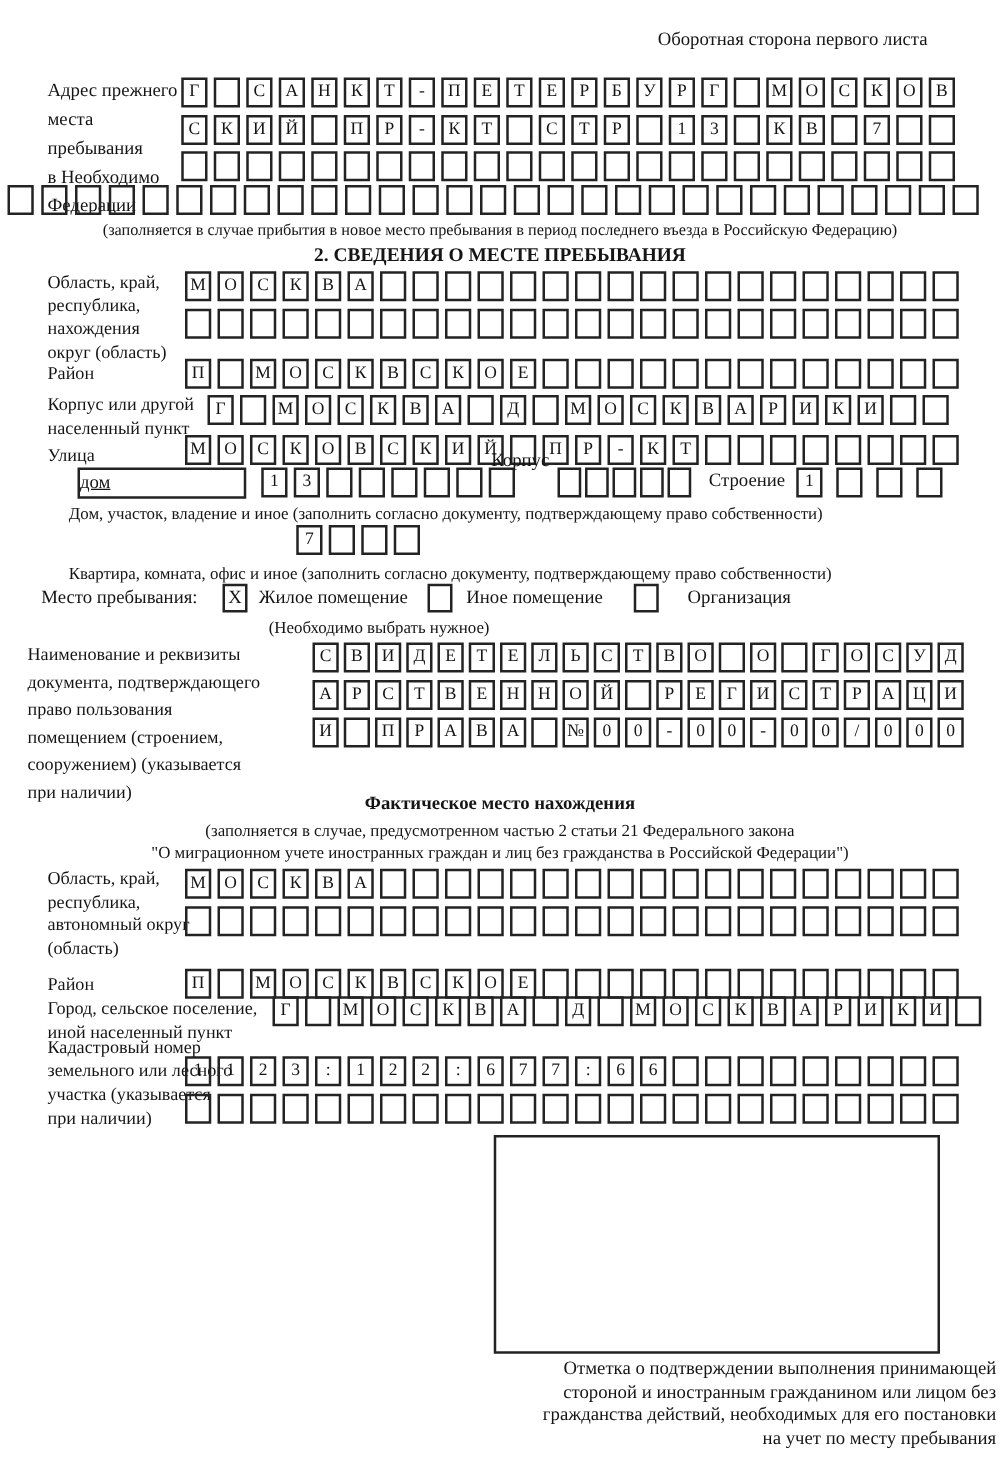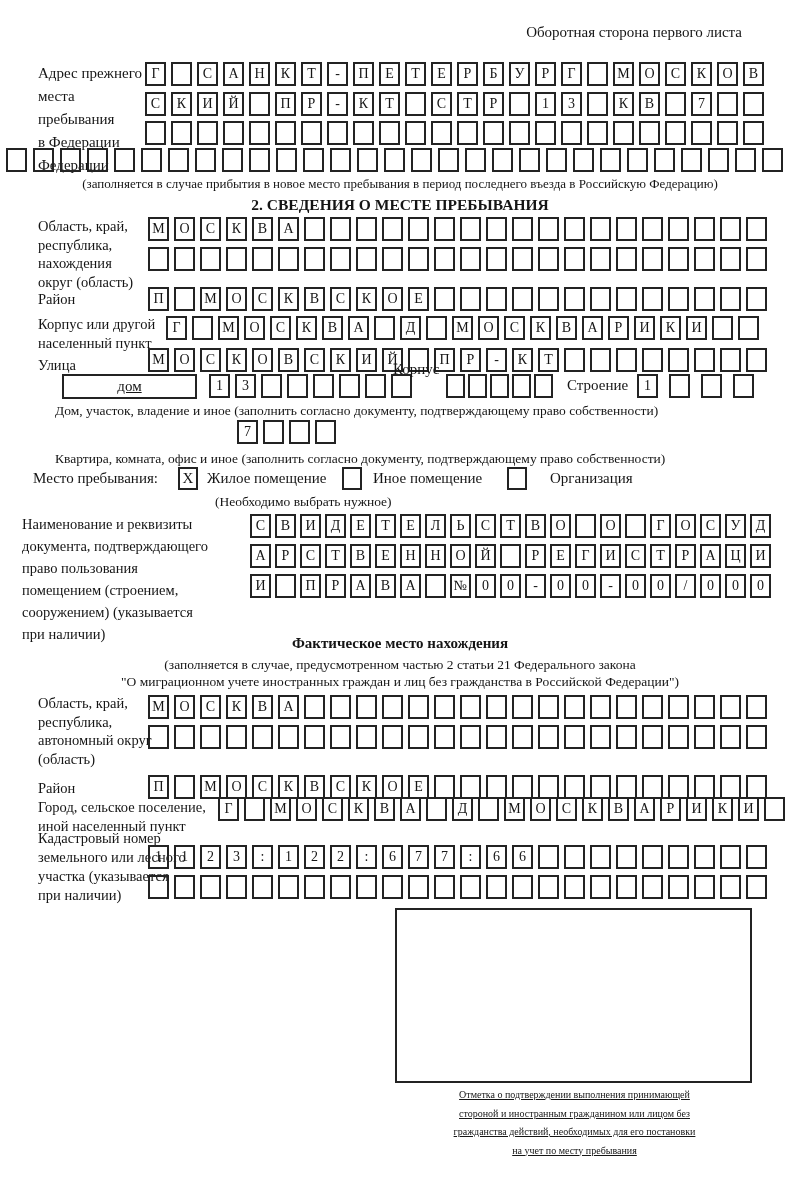--- a/index.html
+++ b/index.html
@@ -6,45 +6,45 @@
   .page{position:relative;width:800px;height:1180px;background:#fff;color:#151515;
         font-family:"Liberation Serif","DejaVu Serif",serif;font-size:15px;overflow:hidden;}
   .abs{position:absolute;}
   .cellrow{white-space:nowrap;height:25px;}
   .cell{box-sizing:border-box;display:inline-block;width:21px;height:24px;border:2px solid #232323;
         margin-right:5px;text-align:center;font-size:14px;line-height:20px;vertical-align:top;}
   .tight .cell{margin-right:4px;}
   .spread .cell{margin-right:6px;}
   .narrow .cell{width:19px;margin-right:3px;}
   .sparse .cell{margin-right:11px;}
-  .fieldrect{box-sizing:border-box;height:25px;border:2px solid #232323;text-align:center;
+  .fieldrect{box-sizing:border-box;height:25px;border:2px solid #232323;text-align:left;
              font-size:15px;line-height:21px;text-decoration:underline;}
   .checkbox{box-sizing:border-box;display:inline-block;width:20px;height:23px;border:2px solid #232323;
             text-align:center;font-size:15px;line-height:19px;vertical-align:top;}
   .label{line-height:23px;}
   .label-sm{line-height:18.5px;font-size:14.5px;}
   .label-city{line-height:19px;font-size:14.5px;}
   .note{font-size:13px;}
   .center{left:0;right:0;text-align:center;}
   .title{font-weight:bold;font-size:15.5px;}
   .stamp-box{box-sizing:border-box;border:2px solid #232323;background:#fff;}
-  .caption{font-size:10px;line-height:18.5px;text-align:center;text-decoration:underline;}
+  .caption{font-size:15px;line-height:18.5px;text-align:right;}
   .factnotes{font-size:13.5px;line-height:16.5px;}
 </style>
 </head>
 <body>
 
 <div class="page">
 
   <div class="abs" style="top:24px;right:58px;">Оборотная сторона первого листа</div>
 
   <div class="abs label" style="left:38px;top:62px;width:112px;">
       <div>Адрес прежнего</div>
       <div>места пребывания</div>
-      <div>в Федерации</div>
+      <div>в Необходимо</div>
       <div>Федерации</div>
     </div>
   <div class="abs cellrow" style="left:145px;top:62px;"><span class="cell">Г</span><span class="cell"></span><span class="cell">С</span><span class="cell">А</span><span class="cell">Н</span><span class="cell">К</span><span class="cell">Т</span><span class="cell">-</span><span class="cell">П</span><span class="cell">Е</span><span class="cell">Т</span><span class="cell">Е</span><span class="cell">Р</span><span class="cell">Б</span><span class="cell">У</span><span class="cell">Р</span><span class="cell">Г</span><span class="cell"></span><span class="cell">М</span><span class="cell">О</span><span class="cell">С</span><span class="cell">К</span><span class="cell">О</span><span class="cell">В</span></div>
   <div class="abs cellrow" style="left:145px;top:92px;"><span class="cell">С</span><span class="cell">К</span><span class="cell">И</span><span class="cell">Й</span><span class="cell"></span><span class="cell">П</span><span class="cell">Р</span><span class="cell">-</span><span class="cell">К</span><span class="cell">Т</span><span class="cell"></span><span class="cell">С</span><span class="cell">Т</span><span class="cell">Р</span><span class="cell"></span><span class="cell">1</span><span class="cell">3</span><span class="cell"></span><span class="cell">К</span><span class="cell">В</span><span class="cell"></span><span class="cell">7</span><span class="cell"></span><span class="cell"></span></div>
   <div class="abs cellrow" style="left:145px;top:121px;"><span class="cell"></span><span class="cell"></span><span class="cell"></span><span class="cell"></span><span class="cell"></span><span class="cell"></span><span class="cell"></span><span class="cell"></span><span class="cell"></span><span class="cell"></span><span class="cell"></span><span class="cell"></span><span class="cell"></span><span class="cell"></span><span class="cell"></span><span class="cell"></span><span class="cell"></span><span class="cell"></span><span class="cell"></span><span class="cell"></span><span class="cell"></span><span class="cell"></span><span class="cell"></span><span class="cell"></span></div>
   <div class="abs cellrow spread" style="left:6px;top:148px;"><span class="cell"></span><span class="cell"></span><span class="cell"></span><span class="cell"></span><span class="cell"></span><span class="cell"></span><span class="cell"></span><span class="cell"></span><span class="cell"></span><span class="cell"></span><span class="cell"></span><span class="cell"></span><span class="cell"></span><span class="cell"></span><span class="cell"></span><span class="cell"></span><span class="cell"></span><span class="cell"></span><span class="cell"></span><span class="cell"></span><span class="cell"></span><span class="cell"></span><span class="cell"></span><span class="cell"></span><span class="cell"></span><span class="cell"></span><span class="cell"></span><span class="cell"></span><span class="cell"></span></div>
   <div class="abs note center" style="top:176px;">(заполняется в случае прибытия в новое место пребывания в период последнего въезда в Российскую Федерацию)</div>
 
   <div class="abs title center" style="top:196px;">2. СВЕДЕНИЯ О МЕСТЕ ПРЕБЫВАНИЯ</div>
 

